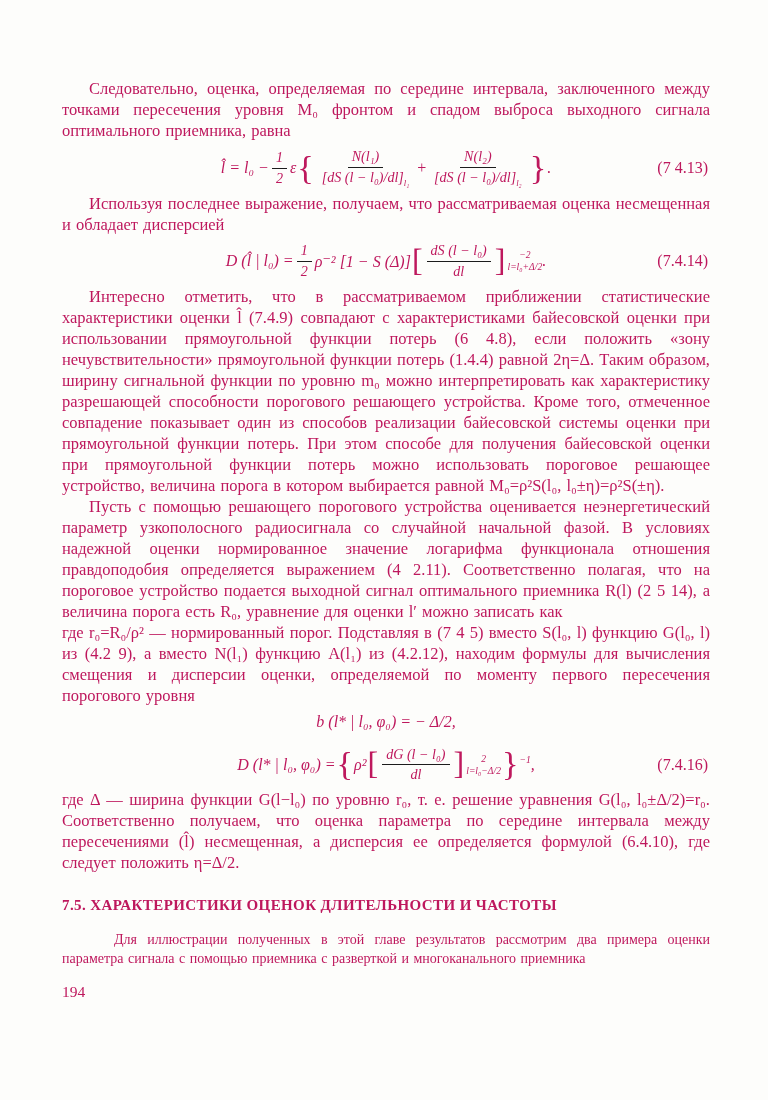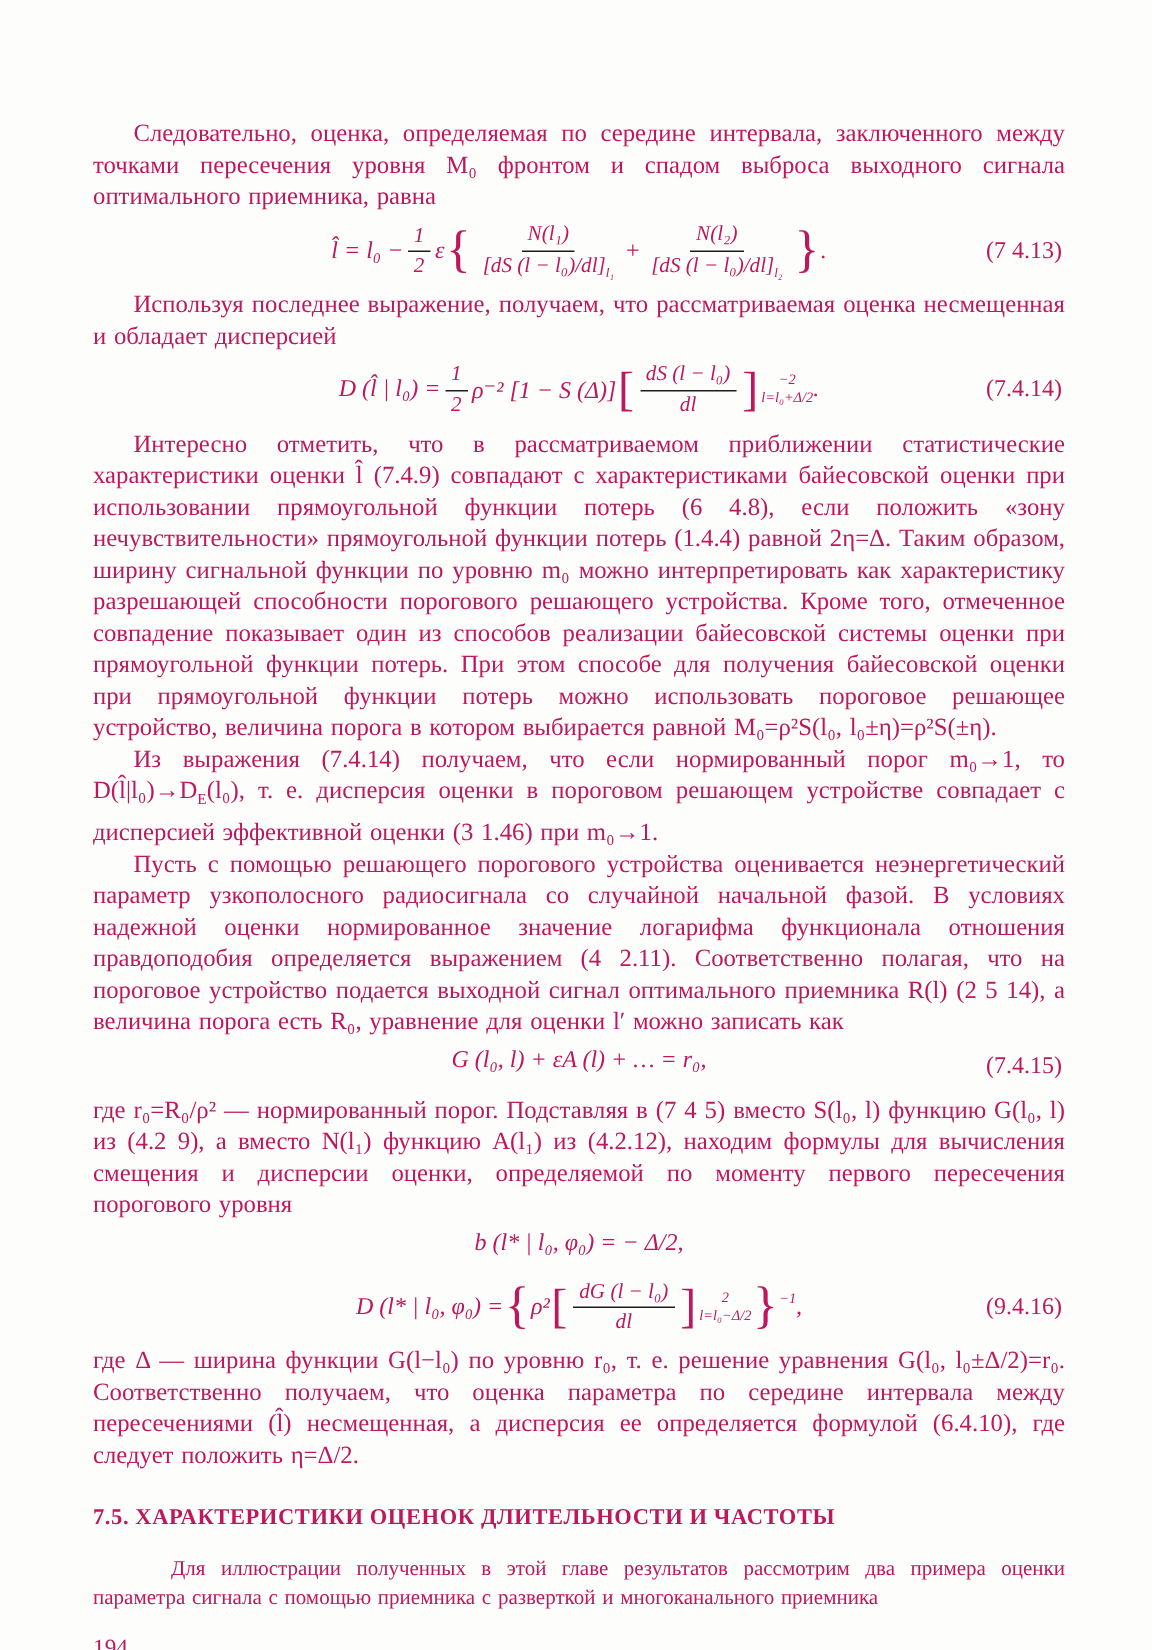--- a/index.html
+++ b/index.html
@@ -168,30 +168,23 @@
         <span class="ss-sup">−2</span>
         <span class="ss-sub">l=l₀+Δ/2</span>
       </span>
       <span class="eqtxt">.</span>
     </span>
     <span class="eqnum">(7.4.14)</span>
   </div>
 
   <p class="body-par indent">Интересно отметить, что в рассматриваемом приближении статистические характеристики оценки l̂ (7.4.9) совпадают с характеристиками байесовской оценки при использовании прямоугольной функции потерь (6 4.8), если положить «зону нечувствительности» прямоугольной функции потерь (1.4.4) равной 2η=Δ. Таким образом, ширину сигнальной функции по уровню m₀ можно интерпретировать как характеристику разрешающей способности порогового решающего устройства. Кроме того, отмеченное совпадение показывает один из способов реализации байесовской системы оценки при прямоугольной функции потерь. При этом способе для получения байесовской оценки при прямоугольной функции потерь можно использовать пороговое решающее устройство, величина порога в котором выбирается равной M₀=ρ²S(l₀, l₀±η)=ρ²S(±η).</p>
 
-  <p class="body-par indent"><span>Из выражения (7.4.14) получаем, что если нормированный порог m₀→1, то D(l̂|l₀)→D</span><sub class="inline-sub">E</sub><span>(l₀), т. е. дисперсия оценки в пороговом решающем устройстве совпадает с дисперсией эффективной оценки (3 1.46) при m₀→1.</span></p>
 
   <p class="body-par indent">Пусть с помощью решающего порогового устройства оценивается неэнергетический параметр узкополосного радиосигнала со случайной начальной фазой. В условиях надежной оценки нормированное значение логарифма функционала отношения правдоподобия определяется выражением (4 2.11). Соответственно полагая, что на пороговое устройство подается выходной сигнал оптимального приемника R(l) (2 5 14), а величина порога есть R₀, уравнение для оценки l′ можно записать как</p>
 
-  <div class="eqrow">
-    <span class="eq">
-      <span class="eqtxt">G (l₀, l) + εA (l) + … = r₀,</span>
-    </span>
-    <span class="eqnum">(7.4.15)</span>
-  </div>
 
   <p class="body-par">где r₀=R₀/ρ² — нормированный порог. Подставляя в (7 4 5) вместо S(l₀, l) функцию G(l₀, l) из (4.2 9), а вместо N(l₁) функцию A(l₁) из (4.2.12), находим формулы для вычисления смещения и дисперсии оценки, определяемой по моменту первого пересечения порогового уровня</p>
 
   <div class="eqrow" style="margin-bottom:2px;">
     <span class="eq">
       <span class="eqtxt">b (l* | l₀, φ₀) = − Δ/2,</span>
     </span>
   </div>
 
   <div class="eqrow">
@@ -206,21 +199,21 @@
       </span>
       <span class="bigbr">]</span>
       <span class="supsub">
         <span class="ss-sup">2</span>
         <span class="ss-sub">l=l₀−Δ/2</span>
       </span>
       <span class="bigb">}</span>
       <span class="plainsup">−1</span>
       <span class="eqtxt">,</span>
     </span>
-    <span class="eqnum">(9.4.16)</span>
+    <span class="eqnum">(7.4.16)</span>
   </div>
 
   <p class="body-par">где Δ — ширина функции G(l−l₀) по уровню r₀, т. е. решение уравнения G(l₀, l₀±Δ/2)=r₀. Соответственно получаем, что оценка параметра по середине интервала между пересечениями (l̂) несмещенная, а дисперсия ее определяется формулой (6.4.10), где следует положить η=Δ/2.</p>
 
   <h2 class="section-heading">7.5. ХАРАКТЕРИСТИКИ ОЦЕНОК ДЛИТЕЛЬНОСТИ И ЧАСТОТЫ</h2>
 
   <p class="small-par">Для иллюстрации полученных в этой главе результатов рассмотрим два примера оценки параметра сигнала с помощью приемника с разверткой и многоканального приемника</p>
 
   <div class="page-number">194</div>
 

